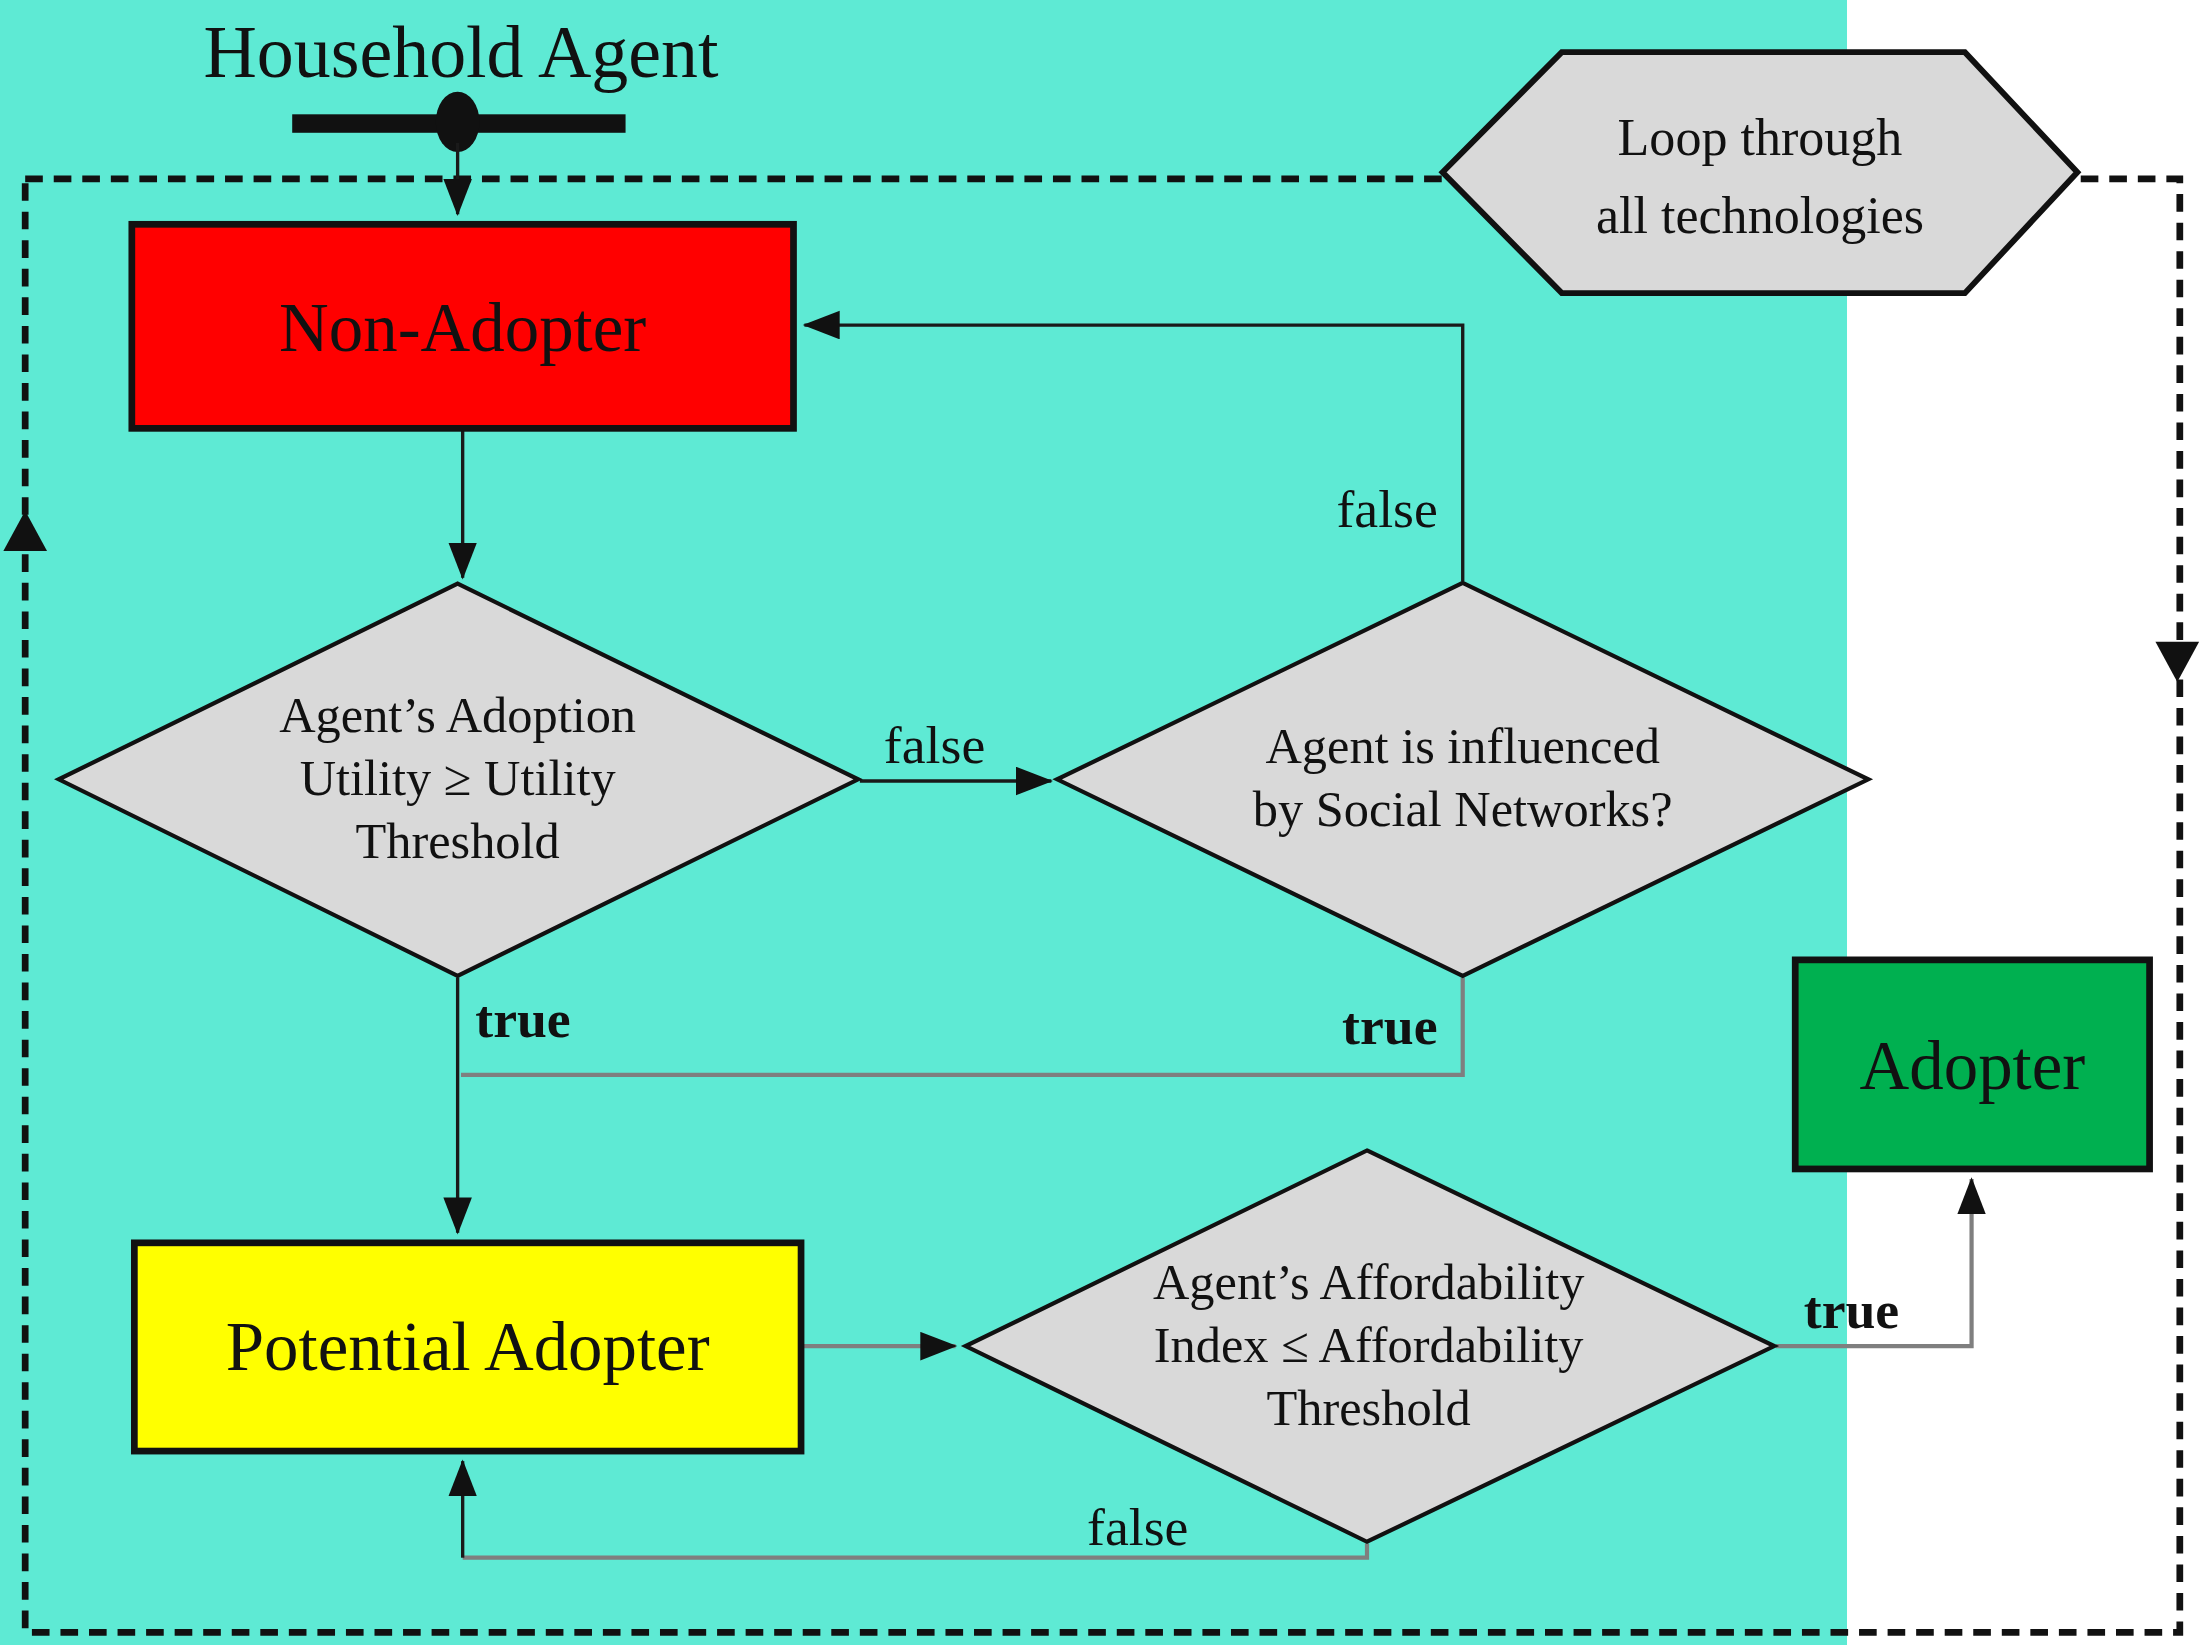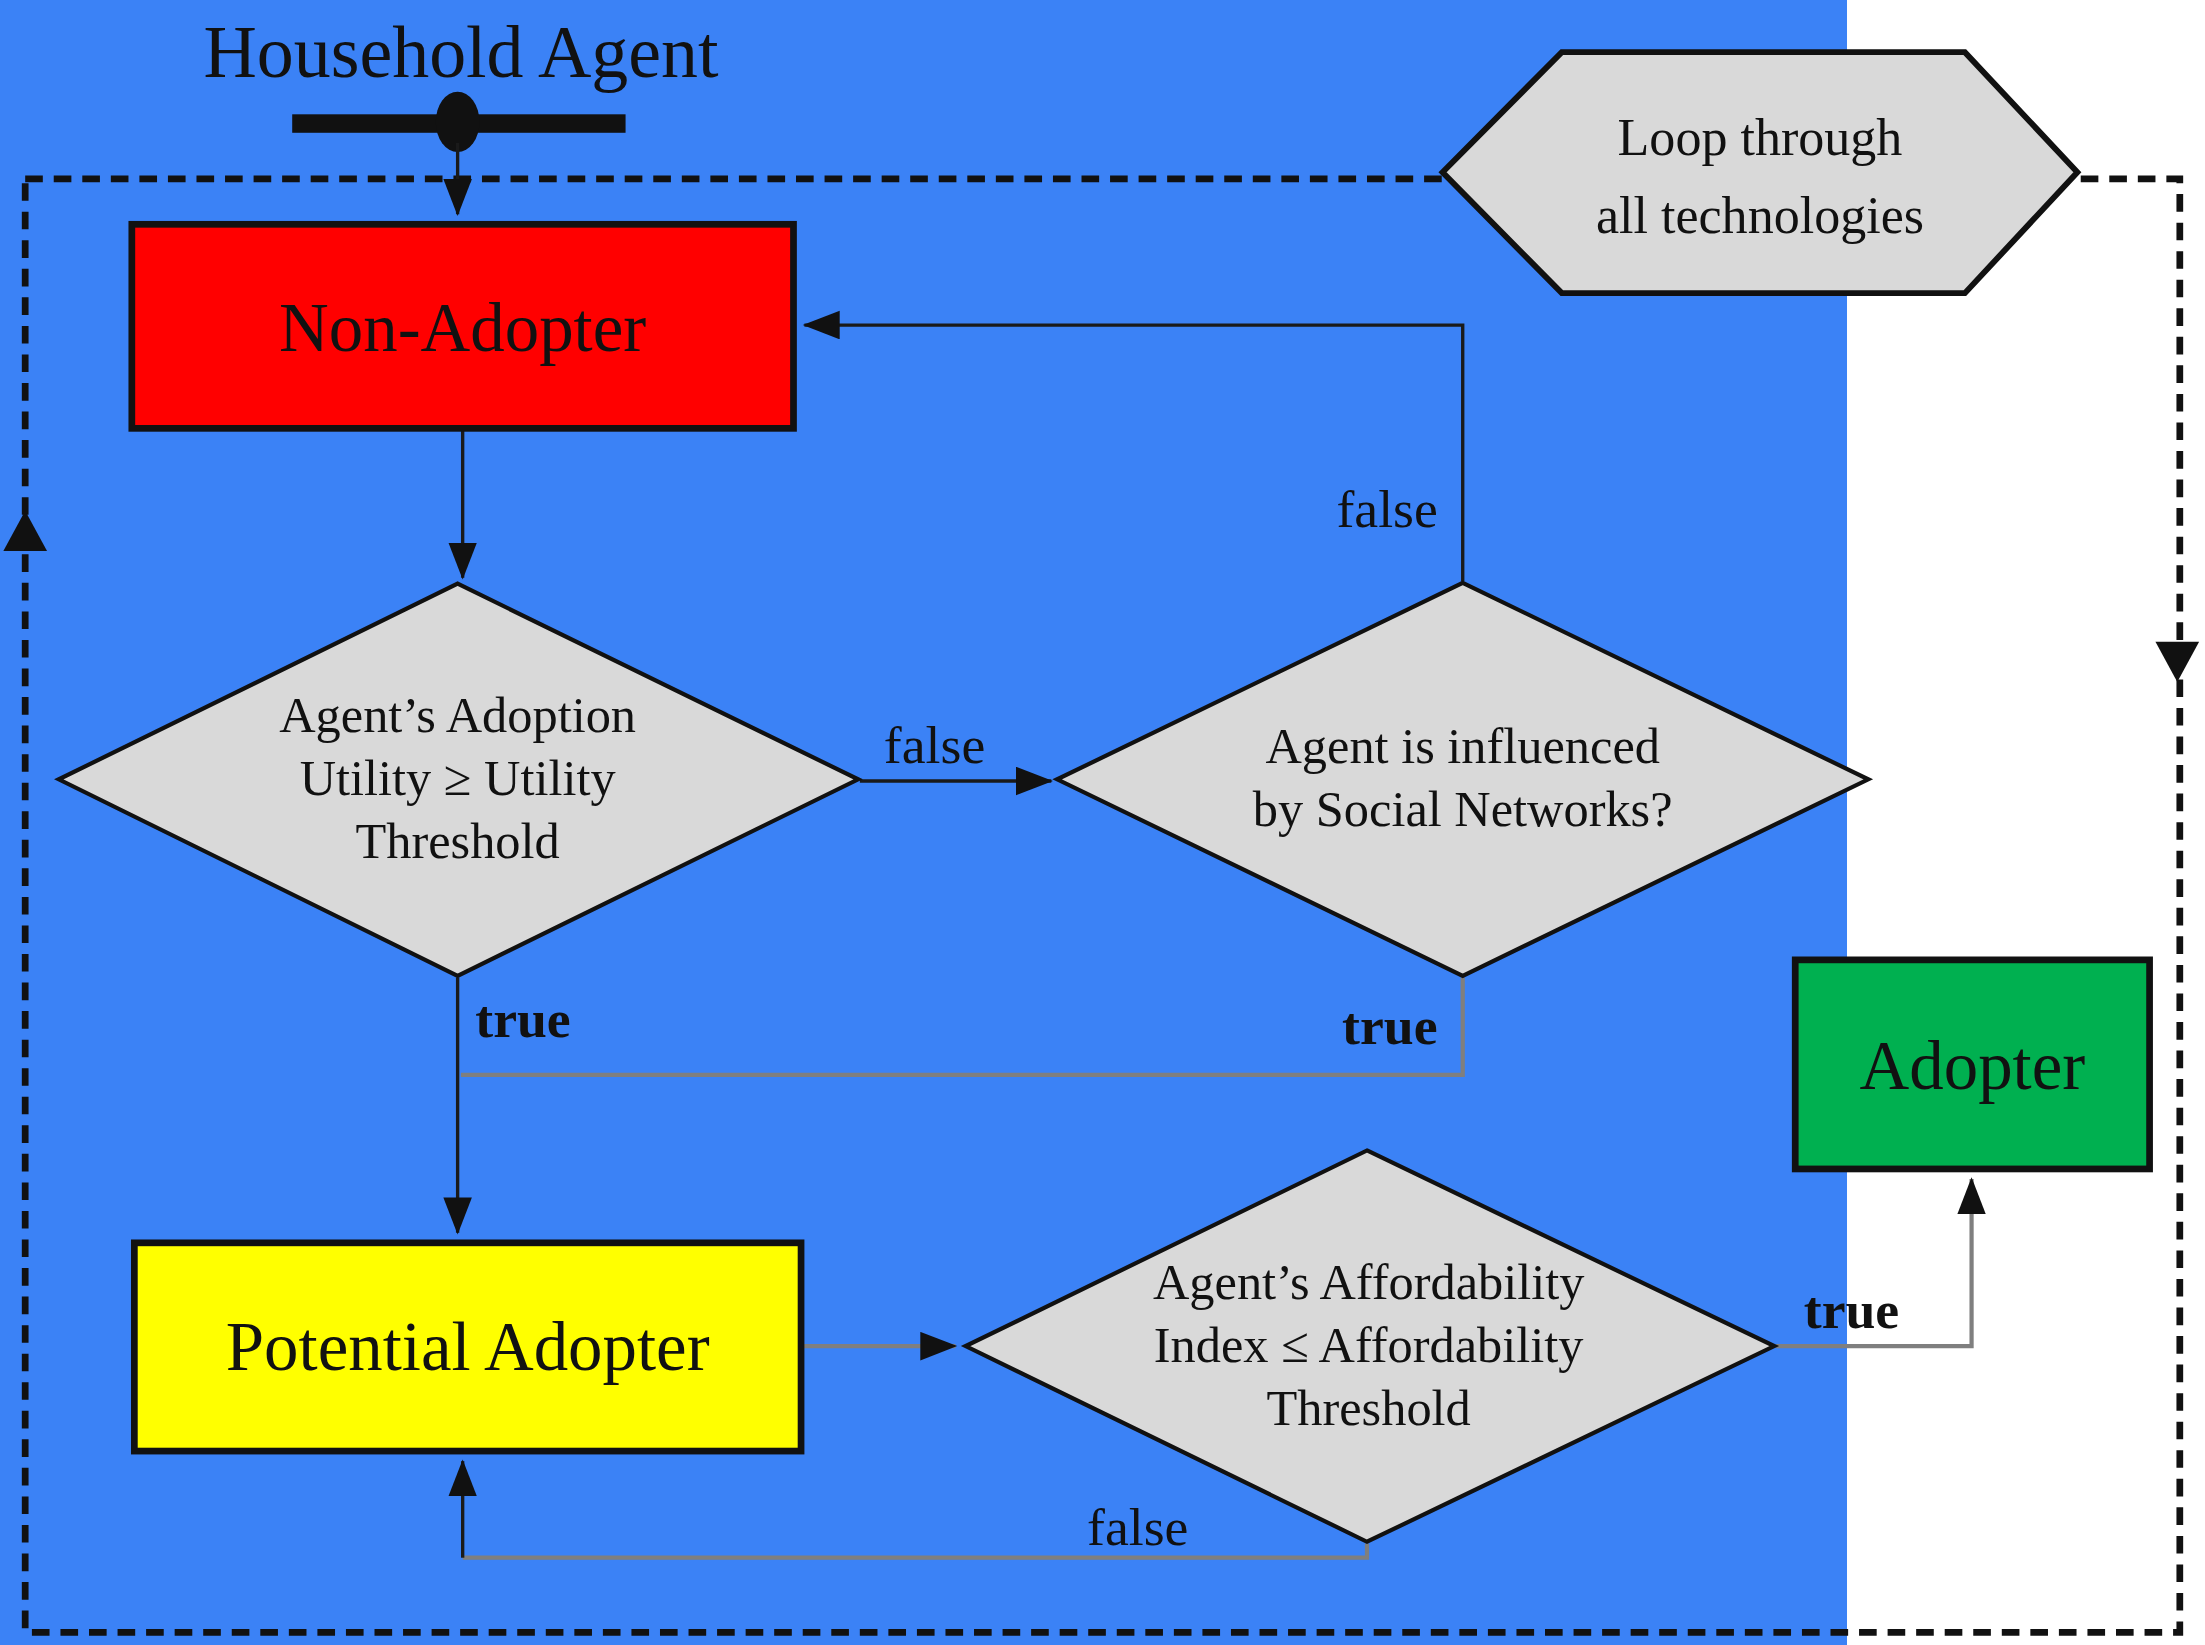--- a/index.html
+++ b/index.html
@@ -4,21 +4,21 @@
 <style>
   html, body {
     margin: 0;
     padding: 0;
     background: #ffffff;
   }
   .stage {
     width: 1847px;
     height: 1646px;
     position: relative;
-    background: #3b82f6;
+    background: #5eead4;
   }
   svg { display: block; }
   text {
     font-family: "Liberation Serif", "DejaVu Serif", serif;
     fill: #111111;
   }
   .title-text   { font-size: 88px; }
   .state-label  { font-size: 82px; }
   .decision-text{ font-size: 60px; }
   .hex-text     { font-size: 62px; }

